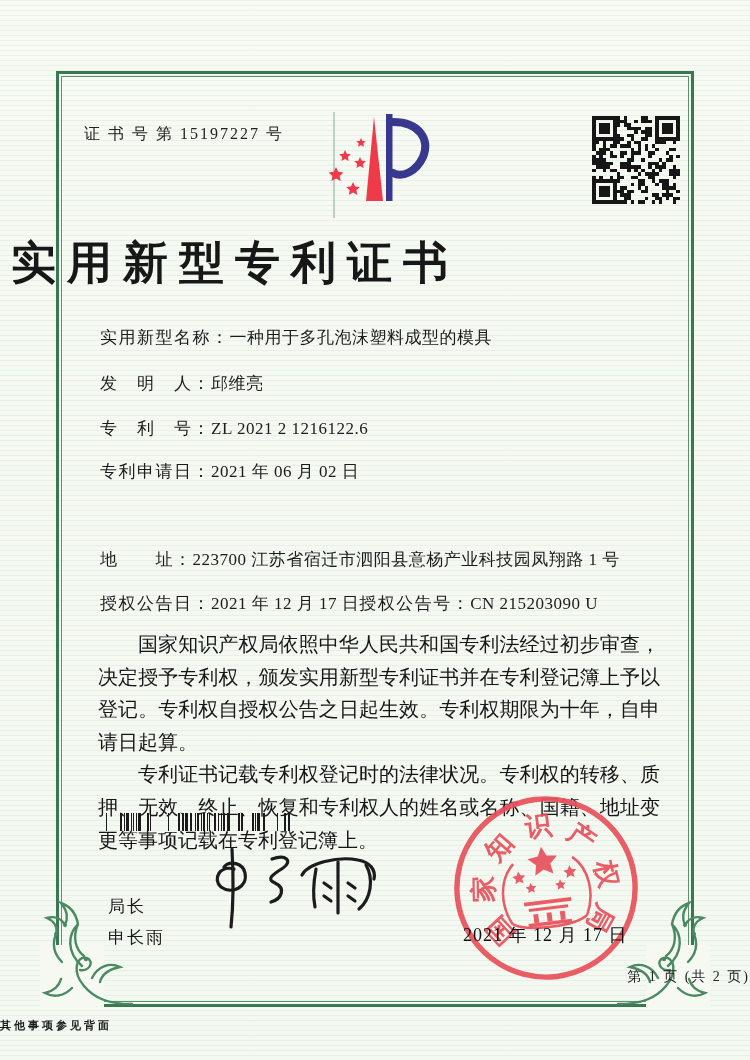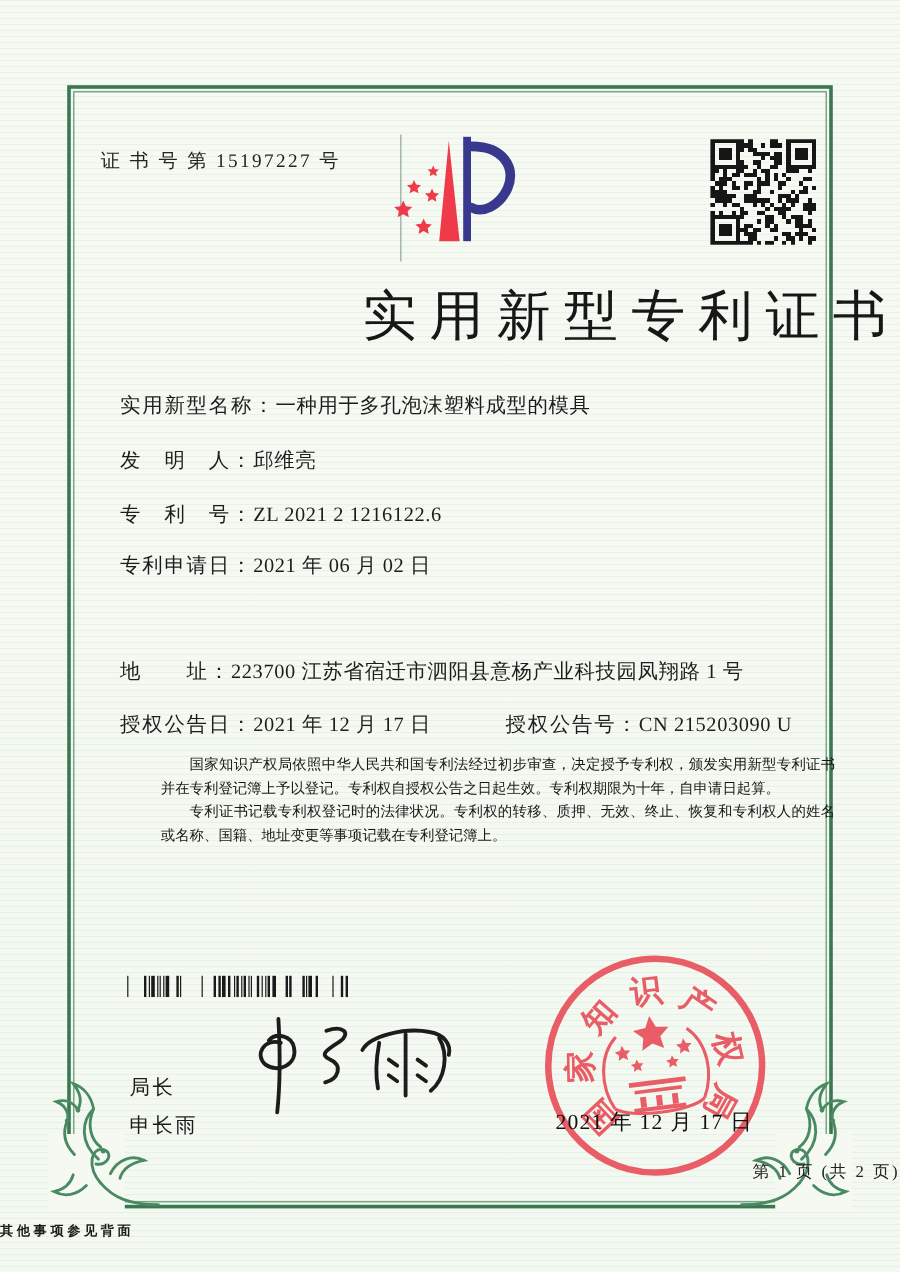--- a/index.html
+++ b/index.html
@@ -32,36 +32,35 @@
   }
   .ornament{position:absolute;width:108px;height:118px;}
   .cert-number{
     position:absolute;left:84px;top:124px;
     font-size:16px;letter-spacing:2px;color:#222;
   }
   .logo{position:absolute;left:316px;top:110px;width:122px;height:112px;}
   .qr{position:absolute;left:592px;top:116px;width:88px;height:88px;}
   .title{
     position:absolute;left:0;right:0;top:233px;
-    text-align:right;font-size:45px;font-weight:400;
+    text-align:left;font-size:45px;font-weight:700;
     letter-spacing:11px;text-indent:11px;color:#171717;
   }
   .field-row{
     position:absolute;left:100px;right:60px;
     font-size:17px;color:#1c1c1c;letter-spacing:0.5px;
     white-space:nowrap;
   }
   .flabel{letter-spacing:1.5px;}
   .fvalue{letter-spacing:0.5px;}
-  .row2col .pair2{margin-left:62px;}
+  .row2col .pair2{}
   .paras{
     position:absolute;left:98px;width:562px;top:628px;
-    font-size:12px;line-height:1.63;color:#161616;
+    font-size:20px;line-height:1.63;color:#161616;
     text-align:justify;
-    margin-left:36px;
   }
   .paras p{margin:0;text-indent:2em;}
   .barcode{position:absolute;left:103px;top:813px;width:192px;height:18px;}
   .signer{
     position:absolute;left:108px;top:860px;
     font-size:17px;line-height:1.85;letter-spacing:2px;color:#1b1b1b;margin-top:31px;
   }
   .signature{position:absolute;left:198px;top:843px;width:205px;height:92px;}
   .seal{position:absolute;left:447px;top:789px;width:198px;height:198px;transform:rotate(-7deg);opacity:0.92;}
   .seal-date{

